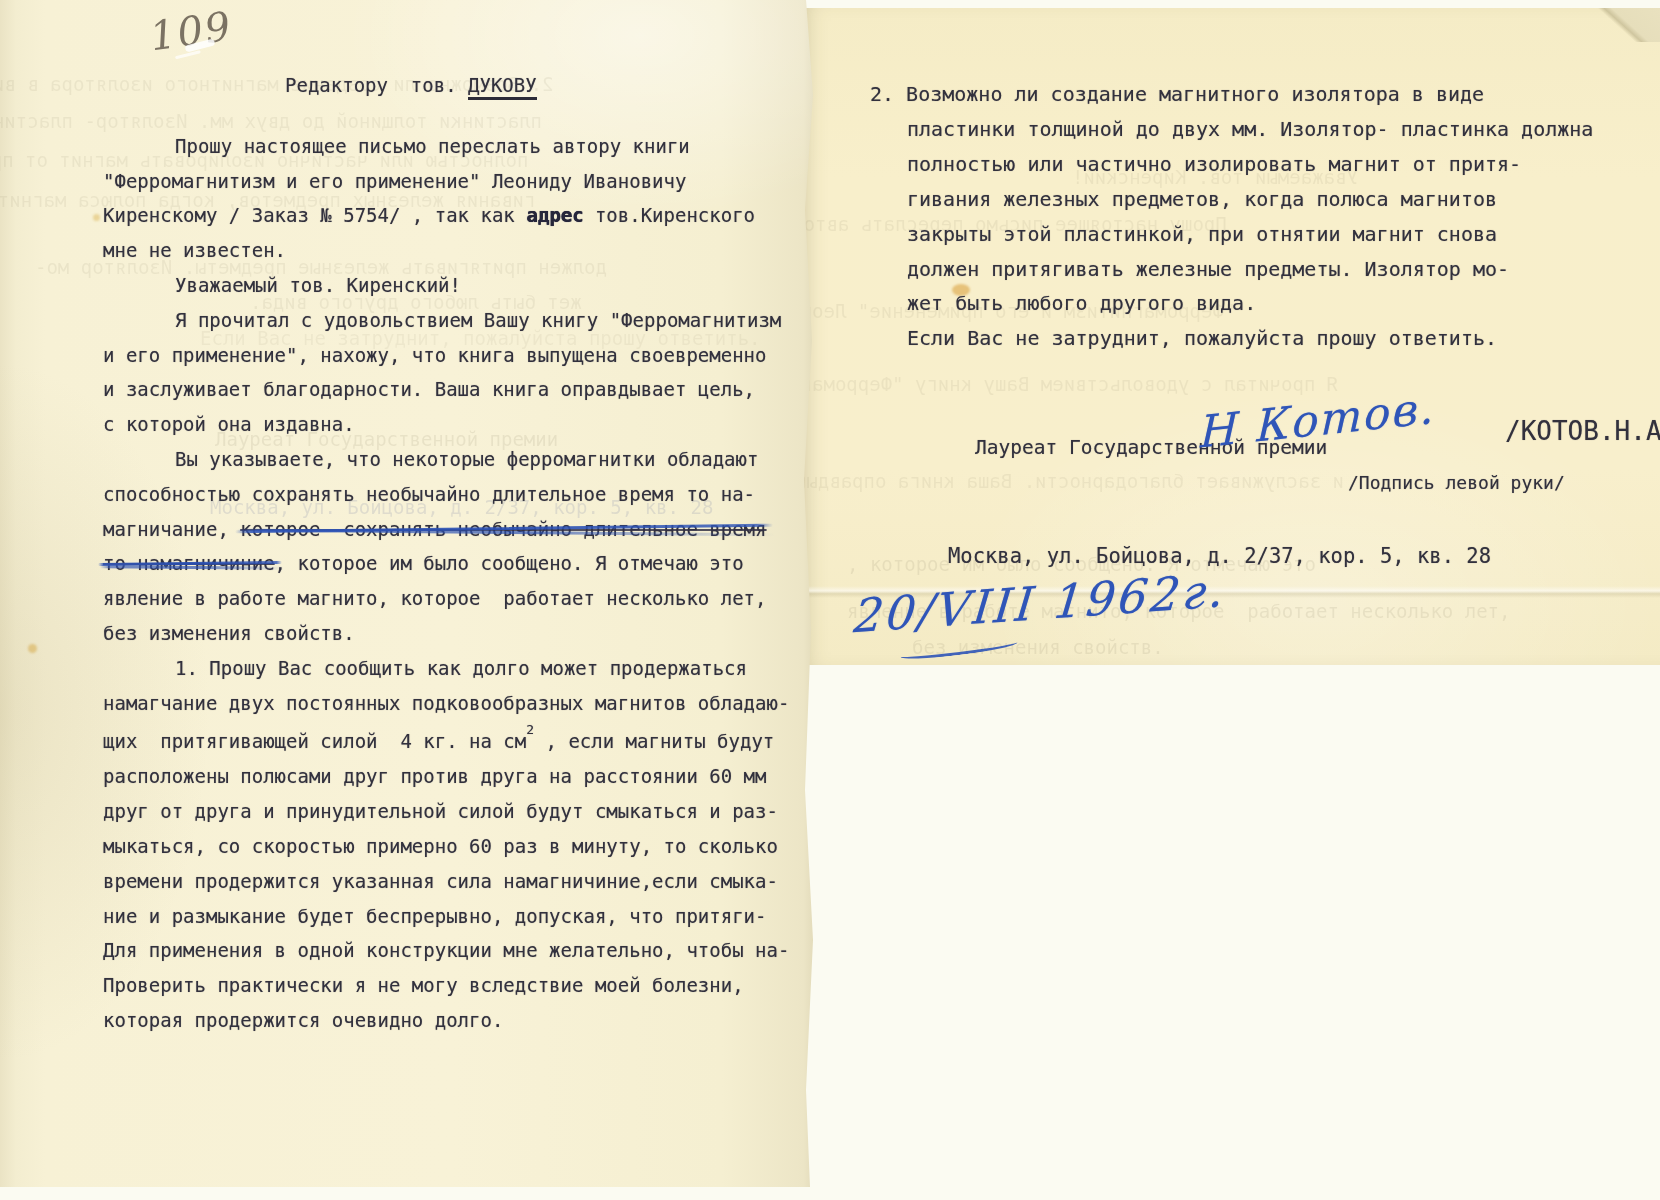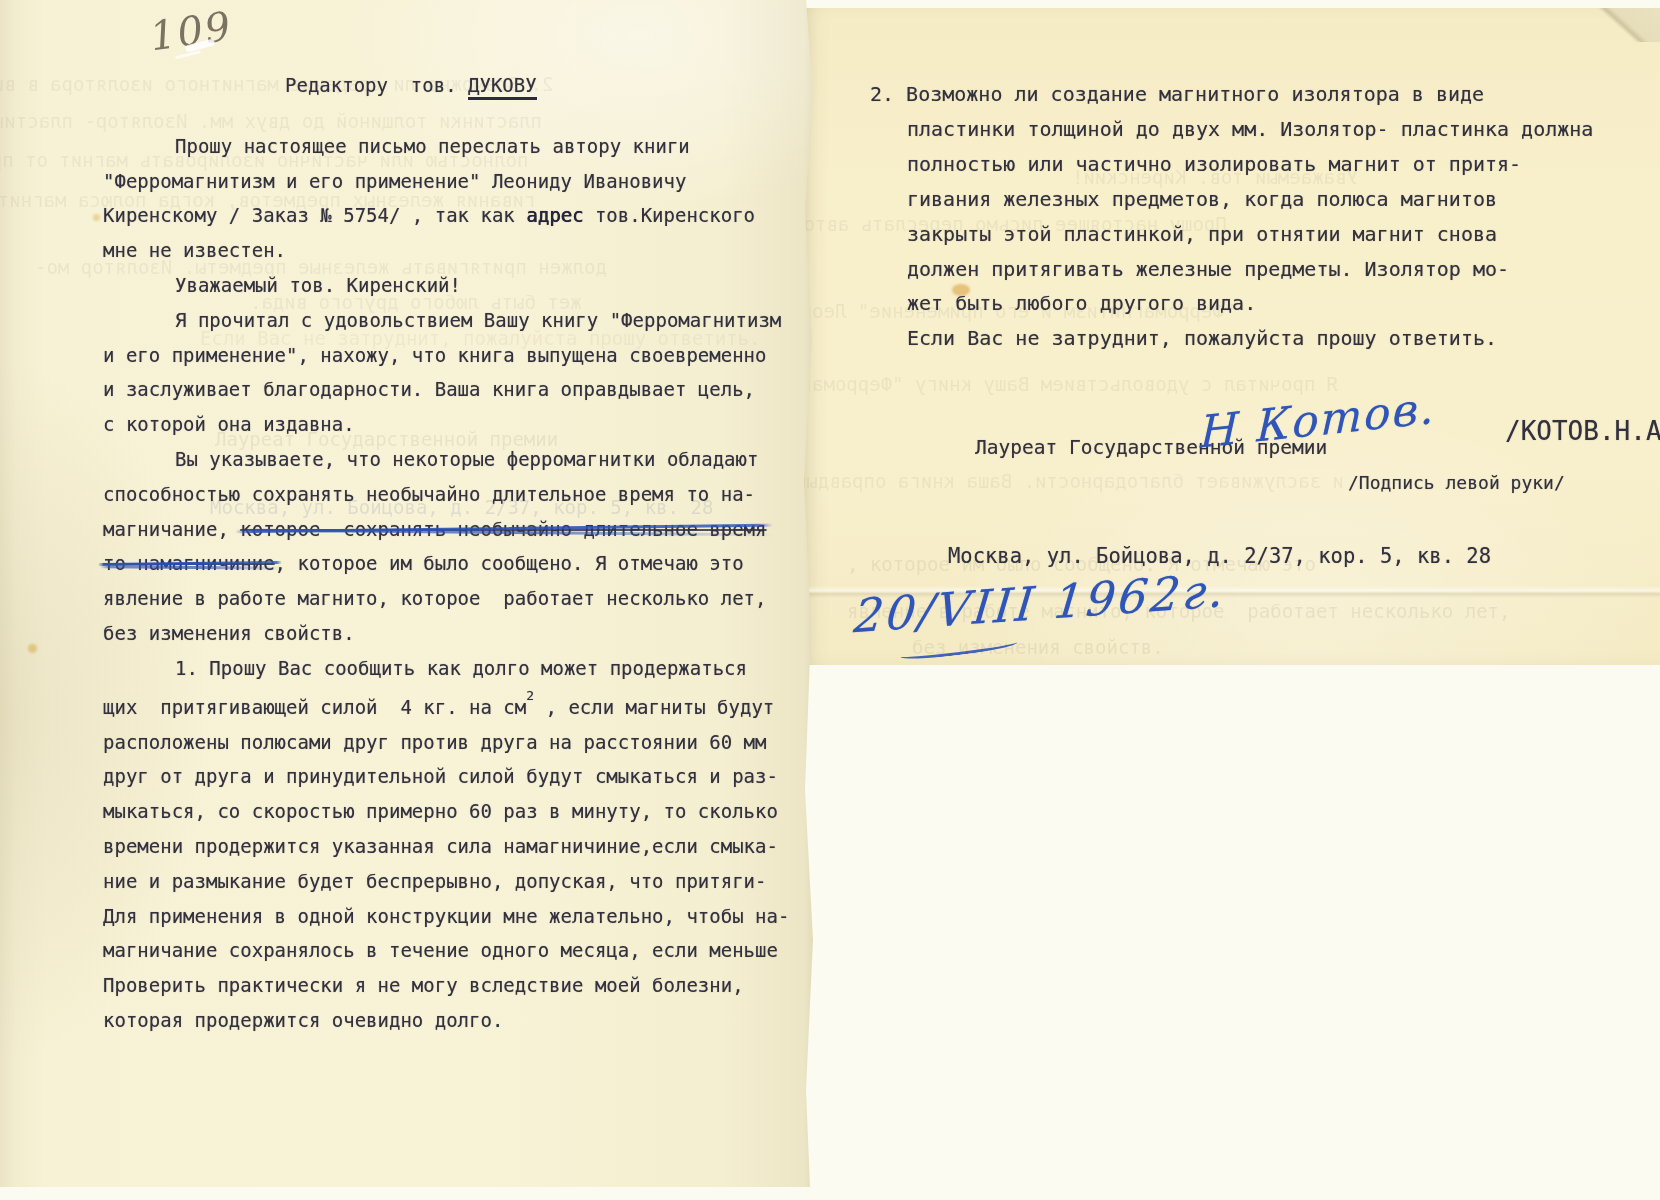--- a/index.html
+++ b/index.html
@@ -27,21 +27,21 @@
   }
   
   .tline{white-space:pre;color:#32313d;text-shadow:0 0 1px rgba(45,44,66,.45);}
   .tl-block{position:absolute;left:103px;top:68px;font-size:19px;line-height:34.8px;}
   .tr-block{position:absolute;left:78px;top:69px;font-size:20px;line-height:34.9px;}
   .tr-block .tline{margin-left:37px;}
   .tr-block .first{margin-left:0;}
   .ind{padding-left:72px;}
   .title-line{padding-left:182px;margin-bottom:26px;}
   .uline{border-bottom:3px solid #2c2b38;padding-bottom:1px;}
-  .ot{font-weight:normal;color:#26263a;text-shadow:.6px 0 0 currentColor,0 0 1px rgba(40,40,90,.6);}
+  .ot{font-weight:bold;color:#26263a;text-shadow:.6px 0 0 currentColor,0 0 1px rgba(40,40,90,.6);}
   sup{font-size:13px;position:relative;top:-7px;}
   
   .struck{position:relative;text-decoration:line-through;text-decoration-thickness:2px;text-decoration-color:rgba(50,49,70,.7);}
   .struck::before{content:"";position:absolute;left:-5px;right:-7px;top:45%;height:3px;border-radius:3px;
     background:linear-gradient(90deg,rgba(47,85,184,0),rgba(47,85,184,.85) 3%,rgba(40,78,178,.92) 50%,rgba(47,85,184,.8) 97%,rgba(47,85,184,0));
     transform:rotate(-.7deg);}
   .struck::after{content:"";position:absolute;left:-3px;right:-9px;top:60%;height:2.5px;border-radius:3px;opacity:.8;
     background:linear-gradient(90deg,rgba(47,85,184,0),rgba(47,85,184,.8) 5%,rgba(40,78,178,.85) 55%,rgba(47,85,184,0));
     transform:rotate(.5deg);}
   
@@ -109,28 +109,28 @@
     <div class="tline">и его применение", нахожу, что книга выпущена своевременно</div>
     <div class="tline">и заслуживает благодарности. Ваша книга оправдывает цель,</div>
     <div class="tline">с которой она издавна.</div>
     <div class="tline ind">Вы указываете, что некоторые ферромагнитки обладают</div>
     <div class="tline">способностью сохранять необычайно длительное время то на-</div>
     <div class="tline"><span>магничание, </span><span class="struck">которое  сохранять необычайно длительное время</span></div>
     <div class="tline"><span class="struck">то намагничиние</span><span>, которое им было сообщено. Я отмечаю это</span></div>
     <div class="tline">явление в работе магнито, которое  работает несколько лет,</div>
     <div class="tline">без изменения свойств.</div>
     <div class="tline ind">1. Прошу Вас сообщить как долго может продержаться</div>
+    <div class="tline">намагчание двух постоянных подковообразных магнитов обладаю-</div>
     <div class="tline"><span>щих  притягивающей силой  4 кг. на см</span><sup>2</sup><span> , если магниты будут</span></div>
     <div class="tline">расположены полюсами друг против друга на расстоянии 60 мм</div>
     <div class="tline">друг от друга и принудительной силой будут смыкаться и раз-</div>
     <div class="tline">мыкаться, со скоростью примерно 60 раз в минуту, то сколько</div>
     <div class="tline">времени продержится указанная сила намагничиние,если смыка-</div>
     <div class="tline">ние и размыкание будет беспрерывно, допуская, что притяги-</div>
     <div class="tline">Для применения в одной конструкции мне желательно, чтобы на-</div>
-    <div class="tline">магничание сохранялось в течение одного месяца, если меньше</div>
     <div class="tline">Проверить практически я не могу вследствие моей болезни,</div>
     <div class="tline">которая продержится очевидно долго.</div>
   </div>
 </div>
 
 <div class="sheet sheet-right">
 
   <div class="ghost mir" style="left:280px;top:158px;">Уважаемый тов. Киренский!</div>
   <div class="ghost mir" style="left:-80px;top:205px;">Прошу настоящее письмо переслать автору книги</div>
   <div class="ghost mir" style="left:-140px;top:292px;">"Ферромагнитизм и его применение" Леониду Ивановичу</div>

